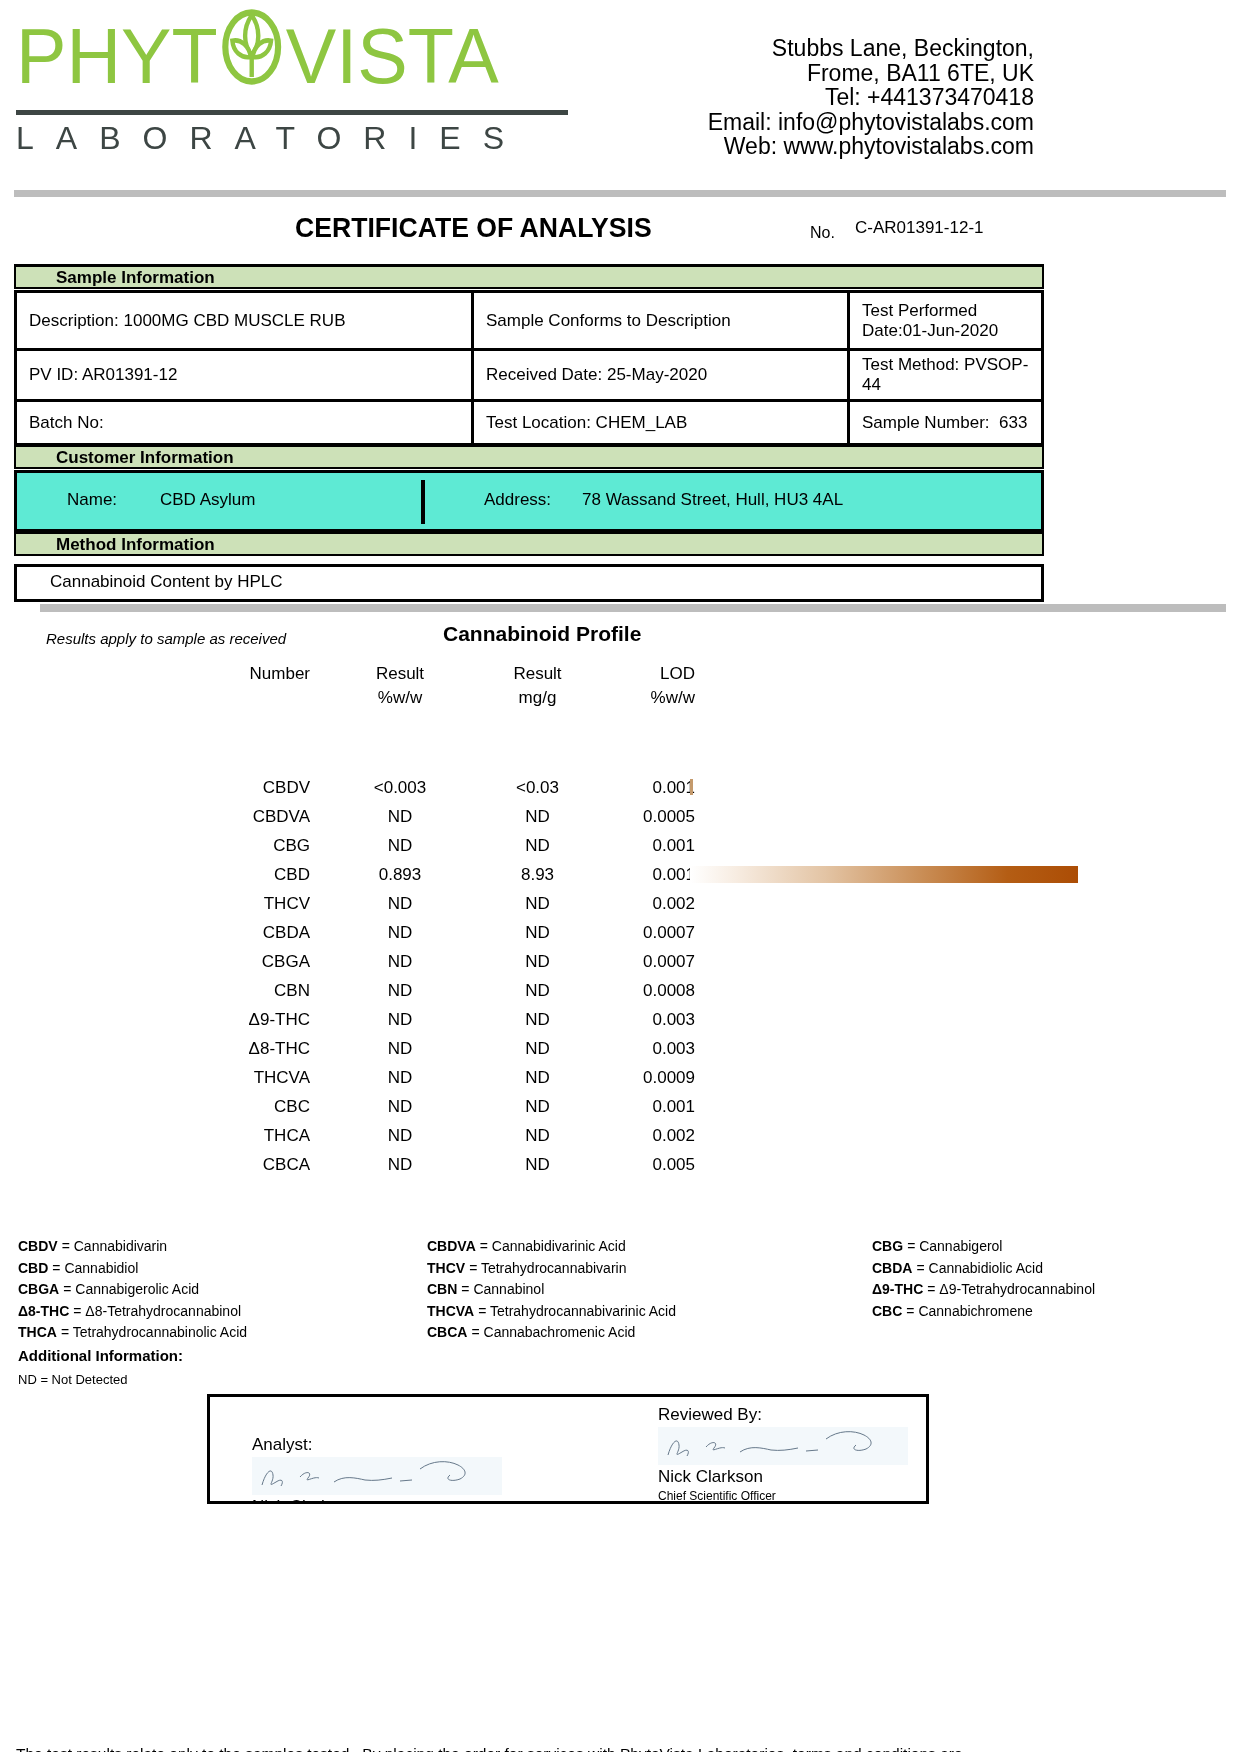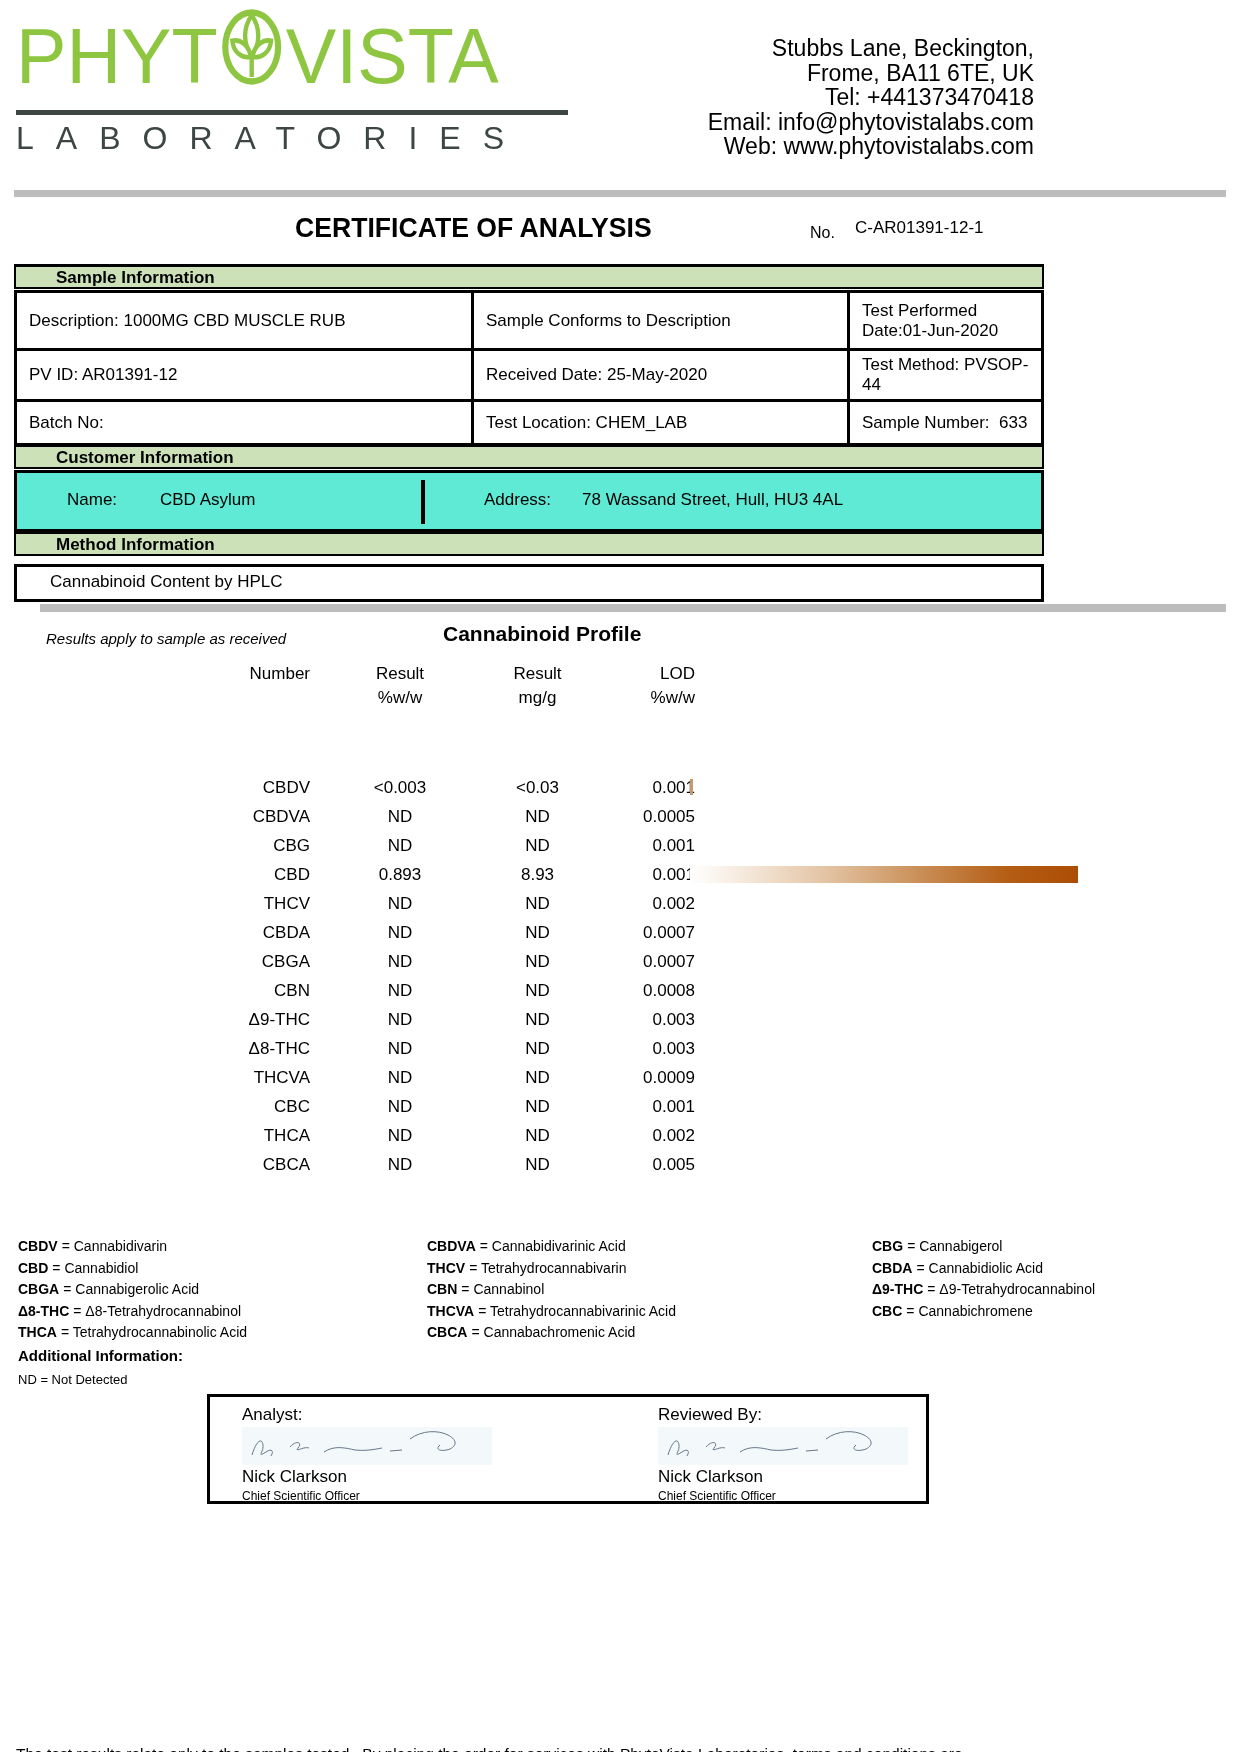--- a/index.html
+++ b/index.html
@@ -81,21 +81,21 @@
   .leg-item b { font-weight:bold; }
   .leg-item .rest { margin-left:4px; }
 
   
   .addl-title { left:18px; top:1347px; font-size:15px; font-weight:bold; }
   .addl-note  { left:18px; top:1372px; font-size:13px; }
 
   
   .sig-box { left:207px; top:1394px; width:722px; height:110px; border:3px solid #000; overflow:hidden; }
   .sig-col { position:absolute; top:0; width:300px; height:104px; }
-  #sig-analyst  { left:32px; }
+  #sig-analyst  { left:42px;margin-top:30px; }
   #sig-reviewer { left:448px; }
   .sig-label { position:absolute; top:8px;  left:0; font-size:17px; }
   .sig-scribble { position:absolute; top:30px; left:0; width:250px; height:38px; background:#f3f8fb; }
   .sig-name  { position:absolute; top:70px; left:0; font-size:17px; }
   .sig-role  { position:absolute; top:92px; left:0; font-size:12px; }
 
   
   .footer { left:16px; top:1700px; width:1210px; font-size:15.5px; line-height:21.5px; white-space:pre-wrap; }
 </style>
 </head>

